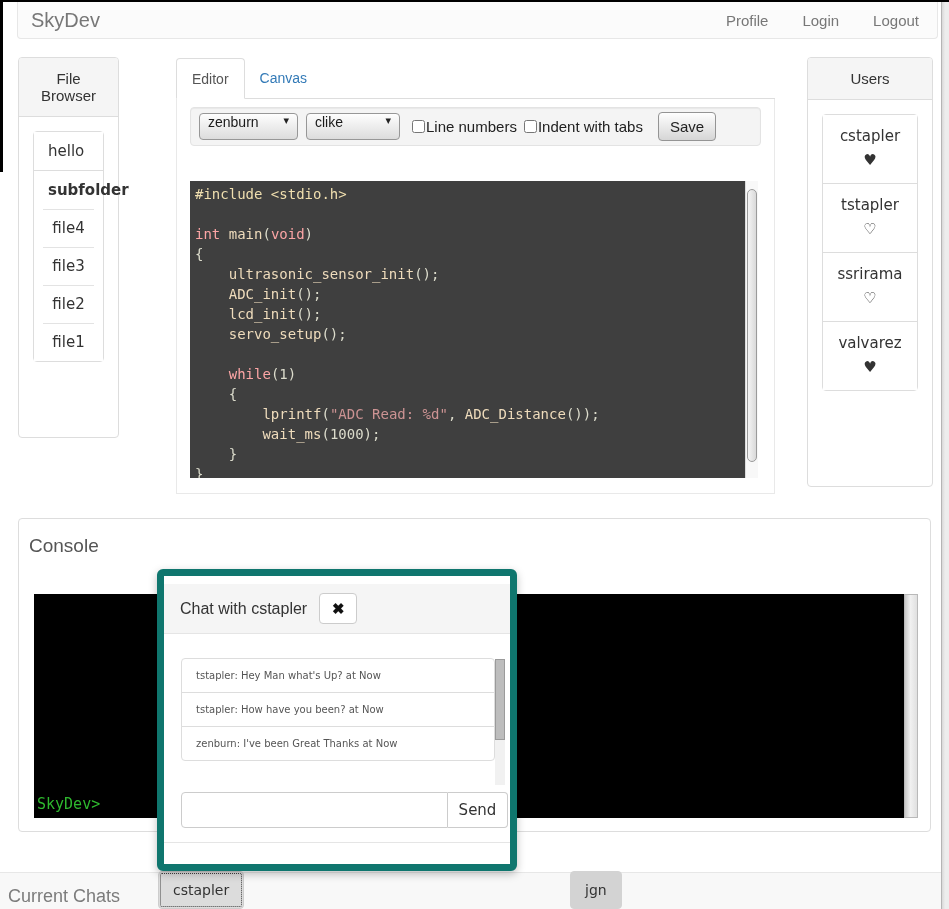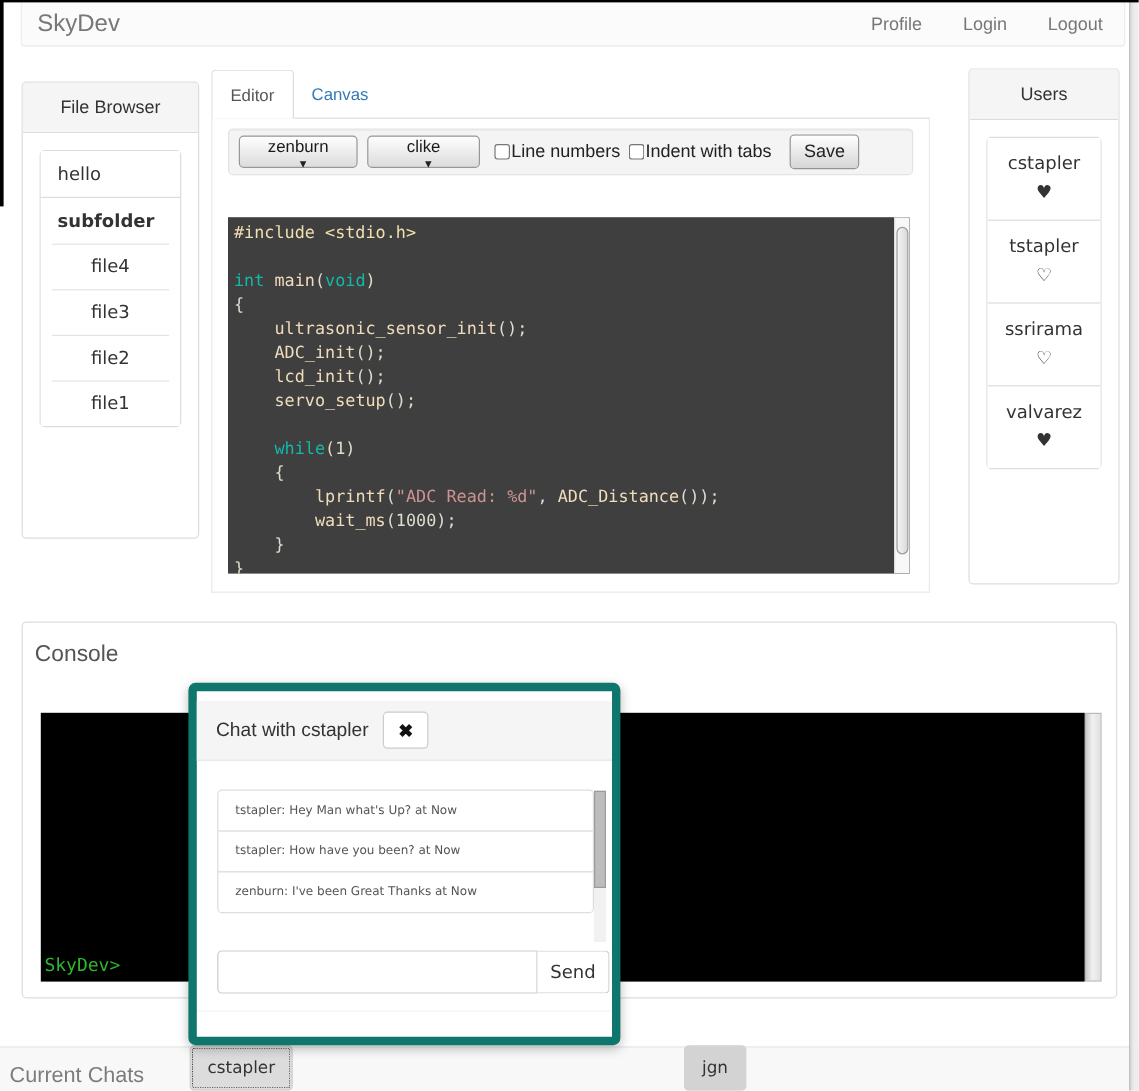--- a/index.html
+++ b/index.html
@@ -22,21 +22,21 @@
   .brand { font-size:20px; color:#777; }
   .nav-links { display:flex; gap:34px; padding-right:6px; }
   .nav-link { font-size:15px; color:#777; text-decoration:none; cursor:pointer;text-align:right; }
 
   
   .panel { position:absolute; background:#fff; border:1px solid #ddd; border-radius:4px; }
   .panel-header { background:#f5f5f5; border-bottom:1px solid #ddd; border-radius:3px 3px 0 0;
     padding:12px 8px; text-align:center; font-size:15px; color:#333; }
 
   
-  .fb-panel { left:18px; top:68px; width:148px; height:381px; }
+  .fb-panel { left:18px; top:57px; width:101px; height:381px; }
   .fb-list { margin:14px; border:1px solid #ddd; border-radius:4px; list-style:none; }
   .file-item { padding:10px 14px; font-family:"DejaVu Sans",sans-serif; font-size:15px; color:#333;
     border-top:1px solid #ddd; position:relative; cursor:pointer; background:#fff; }
   .file-item:first-child { border-top:none; }
   .file-item.folder { font-weight:bold; }
   .file-item.sub { border-top:none; text-align:center; padding:10px 4px; }
   .file-item.sub::before { content:""; position:absolute; top:0; left:9px; right:9px; border-top:1px solid #e3e3e3; }
 
   
   .users-panel { left:807px; top:57px; width:126px; height:430px; }
@@ -55,37 +55,37 @@
   .tab.active { background:#fff; border:1px solid #ddd; border-bottom:1px solid #fff; border-radius:4px 4px 0 0;
     color:#555; margin-bottom:-1px; }
   .tab.link { color:#337ab7; }
   .tab-content { border-left:1px solid #e9e9e9; border-right:1px solid #e9e9e9; border-bottom:1px solid #e9e9e9;
     padding:8px 13px 15px; width:599px; }
 
   
   .toolbar { background:#f4f4f4; border:1px solid #e3e3e3; border-radius:4px; padding:5px 8px;
     display:flex; align-items:center; height:39px; box-shadow:inset 0 1px 1px rgba(0,0,0,.05); }
   .select { height:27px; border:1px solid #979797; border-radius:4px;
-    background:linear-gradient(#fefefe,#dcdcdc); display:flex; align-items:center; justify-content:space-between;
-    padding:0 8px; font-size:14px; color:#1a1a1a; cursor:pointer;flex-direction:column; }
+    background:linear-gradient(#fefefe,#dcdcdc); display:flex; align-items:flex-start; justify-content:space-between;
+    padding:0 8px; font-size:14px; color:#1a1a1a; cursor:pointer; }
   .select .arrow { font-size:11px; color:#222; margin-left:8px; }
   .sel-theme { width:99px; margin-right:8px; }
   .sel-mode { width:94px; margin-right:12px; }
   .cb-group { display:flex; align-items:center; font-size:15px; color:#222; margin-right:7px; }
   .cb-group input { width:13px; height:13px; margin:0 1px 0 0; cursor:pointer; }
   .save-btn { margin-left:8px; height:29px; padding:0 11px; border:1px solid #949494; border-radius:4px;
     background:linear-gradient(#fefefe,#d6d6d6); font-size:15px; color:#222; cursor:pointer;
     font-family:"Liberation Sans",sans-serif; }
 
   
   .code-editor { margin-top:35px; position:relative; width:568px; height:297px; background:#3f3f3f;
     font-family:"DejaVu Sans Mono",monospace; font-size:14px; line-height:20px; color:#dcdccc; overflow:hidden; }
   .code-inner { padding:3px 16px 0 5px; }
   .cm-line { height:20px; white-space:pre; }
-  .tok-meta { color:#f0dfaf; } .tok-kw { color:#14b8a6; } .tok-fn { color:#efdcbc; }
+  .tok-meta { color:#f0dfaf; } .tok-kw { color:#fca5a5; } .tok-fn { color:#efdcbc; }
   .tok-str { color:#cc9393; } .tok-num { color:#dcdccc; } .tok-plain { color:#dcdccc; }
   .cm-scrollbar { position:absolute; top:0; right:0; width:13px; height:297px;
     background:#f8f8f8; border-left:1px solid #dcdcdc; }
   .cm-thumb { position:absolute; top:8px; left:1px; width:10px; height:273px;
     border:1px solid #9a9a9a; border-radius:6px; background:linear-gradient(90deg,#f4f4f4,#d9d9d9); }
 
   
   .console-panel { left:18px; top:518px; width:913px; height:314px; }
   .console-title { margin:16px 0 0 10px; font-size:19px; color:#555; }
   .terminal { position:absolute; left:15px; top:75px; width:884px; height:224px; }

